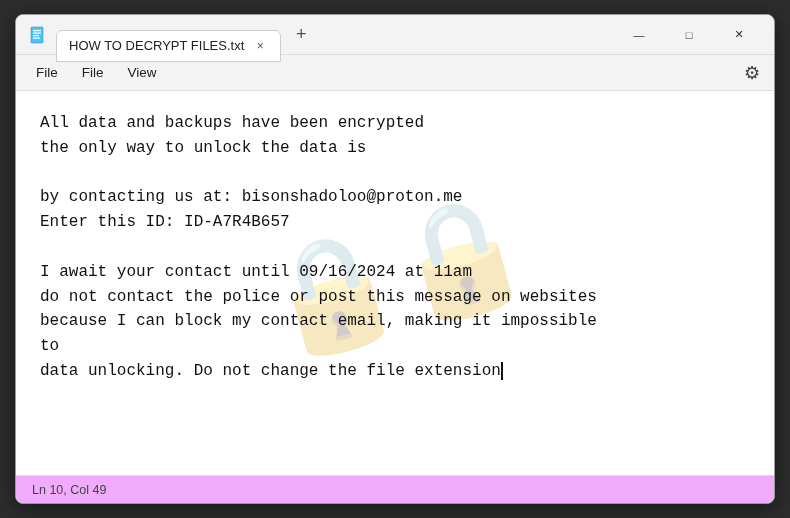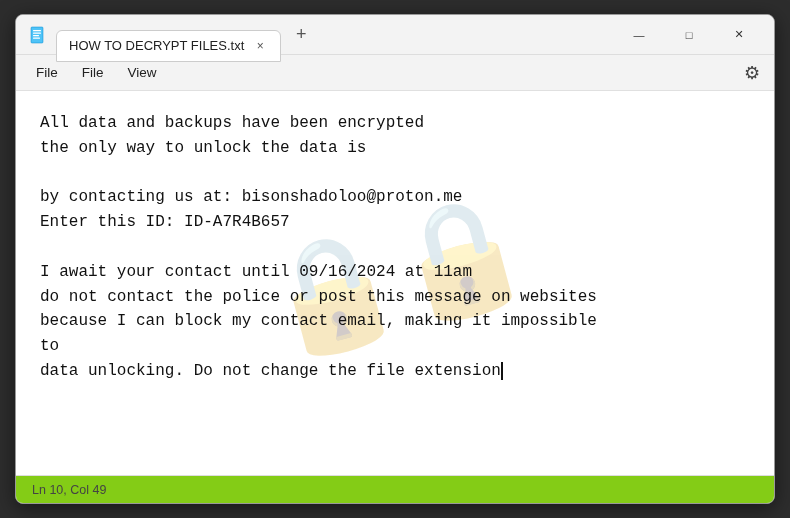--- a/index.html
+++ b/index.html
@@ -200,21 +200,21 @@
 
     @keyframes blink {
       50% { border-color: transparent; }
     }
 
     
     .statusbar {
       display: flex;
       align-items: center;
       height: 28px;
-      background: #84cc16;
+      background: #f0abfc;
       border-top: 1px solid #ddd;
       padding: 0 12px;
       font-size: 12.5px;
       color: #444;
       flex-shrink: 0;
       gap: 0;
     }
 
     .status-item {
       padding: 0 14px;

